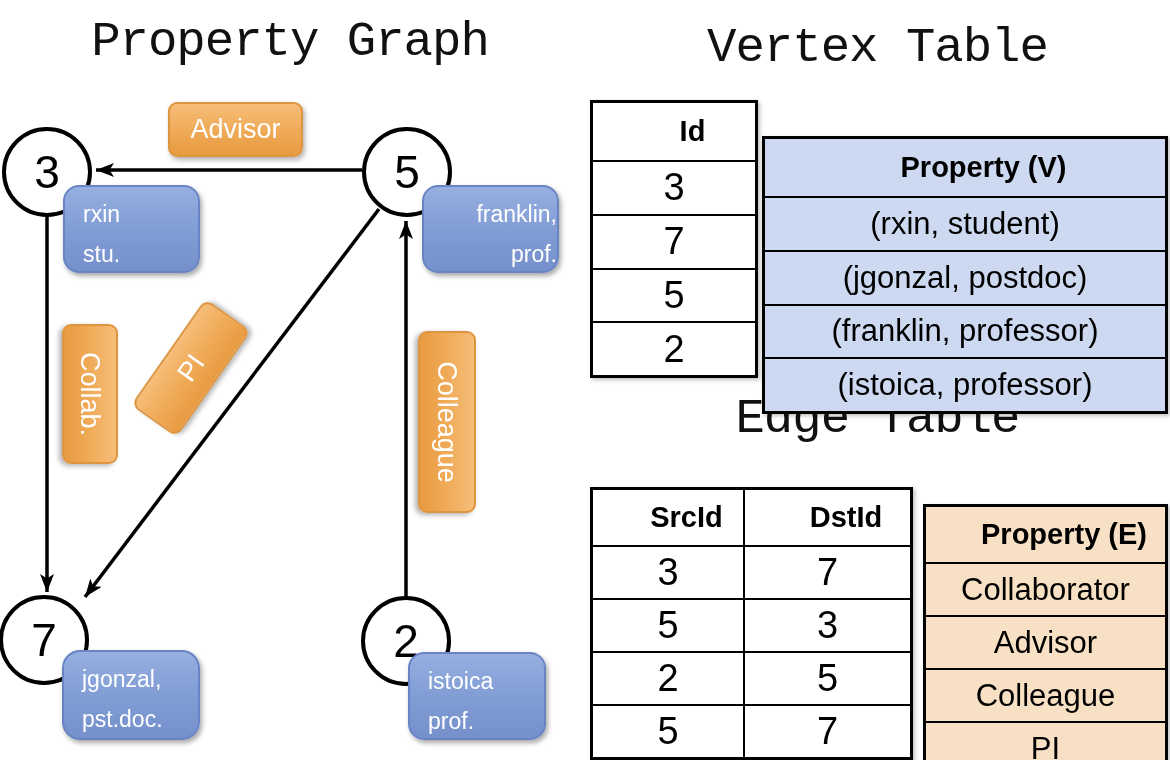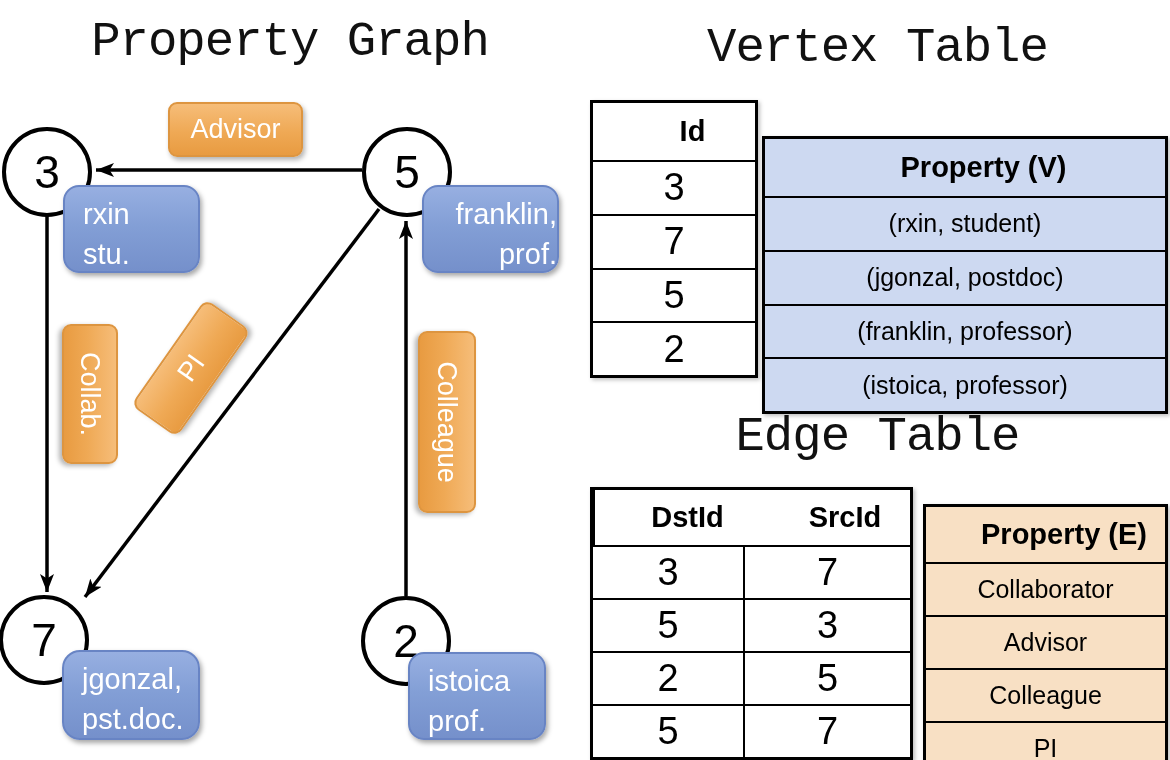--- a/index.html
+++ b/index.html
@@ -6,42 +6,42 @@
   .stage {
     position:relative; width:1170px; height:760px; overflow:hidden;
     font-family:"Liberation Sans", sans-serif; color:#000; background:#fff;
   }
   .title {
     position:absolute; text-align:center; font-size:49px; font-weight:400;
     letter-spacing:-1px; color:#111; white-space:nowrap;font-family:Liberation Mono, monospace;
   }
   .title-graph  { left:0;   top:14px;  width:580px; }
   .title-vertex { left:585px; top:20px;  width:585px; }
-  .title-edge   { left:585px; top:409px; width:585px; }
+  .title-edge   { left:585px; top:391px; width:585px; }
 
   
   svg.edges { position:absolute; left:0; top:0; }
   svg.edges line { stroke:#000; stroke-width:3.5; }
 
   .node {
     position:absolute; width:82px; height:82px; background:#fff;
     border:4px solid #000; border-radius:50%;
     display:flex; align-items:center; justify-content:center;
     font-size:46px; font-weight:300;
   }
   .node-3 { left:2px;   top:127px; }
   .node-5 { left:362px; top:127px; }
   .node-7 { left:-1px;  top:595px; }
   .node-2 { left:361px; top:596px; }
 
   .vbox {
     position:absolute; border-radius:16px; color:#fff;
     background:linear-gradient(180deg,#97afe1 0%,#839fd6 45%,#7590cb 100%);
     border:2px solid #6884c4; box-shadow:2px 3px 5px rgba(0,0,0,0.35);
-    font-size:29px; line-height:40px; padding:7px 0 0 18px; box-sizing:border-box;
+    font-size:23px; line-height:40px; padding:7px 0 0 18px; box-sizing:border-box;
   }
   .vbox span { display:block; }
   .vbox-rxin     { left:63px;  top:185px; width:137px; height:88px; }
   .vbox-franklin { left:422px; top:185px; width:137px; height:88px;text-align:right; }
   .vbox-jgonzal  { left:62px;  top:650px; width:138px; height:90px;border-radius:18px; }
   .vbox-istoica  { left:408px; top:652px; width:138px; height:88px; }
 
   .elabel {
     position:absolute; border-radius:9px; color:#fff;
     background:linear-gradient(180deg,#f6bd79 0%,#efa955 55%,#e89b41 100%);
@@ -54,21 +54,21 @@
   .elabel-pi        { left:126px; top:340px; width:130px; height:56px; transform:rotate(-55deg); }
   .elabel-colleague { left:356px; top:393px; width:182px; height:58px; transform:rotate(90deg); }
 
   
   .tbl {
     position:absolute; box-sizing:border-box; border:3px solid #000;
     display:grid; box-shadow:2px 2px 4px rgba(0,0,0,0.25); background:#fff;
   }
   .tbl .cell {
     display:flex; align-items:center; justify-content:center;
-    border-top:2px solid #000; font-size:25px; font-weight:300; white-space:nowrap;
+    border-top:2px solid #000; font-size:31px; font-weight:300; white-space:nowrap;
   }
   .tbl .cell.r0 { border-top:none; font-weight:700; font-size:29px;padding-left:37px; }
   .tbl .cell.num { font-size:38px; }
   .tbl .cell.c1 { border-left:2px solid #000; }
 
   .vtbl-id   { left:590px; top:100px; width:168px; height:278px;
                grid-template-rows:57px repeat(4,1fr); }
   .vtbl-prop { left:762px; top:100px; width:406px; height:278px;
                grid-template-rows:57px repeat(4,1fr); background:#cdd9f1;margin-top:36px; }
 
@@ -135,22 +135,22 @@
 
   <div class="tbl vtbl-prop">
     <div class="cell r0">Property (V)</div>
     <div class="cell">(rxin, student)</div>
     <div class="cell">(jgonzal, postdoc)</div>
     <div class="cell">(franklin, professor)</div>
     <div class="cell">(istoica, professor)</div>
   </div>
 
   <div class="tbl etbl-ids">
+    <div class="cell r0">SrcId</div>
     <div class="cell r0 c1">DstId</div>
-    <div class="cell r0">SrcId</div>
     <div class="cell num">3</div>
     <div class="cell num c1">7</div>
     <div class="cell num">5</div>
     <div class="cell num c1">3</div>
     <div class="cell num">2</div>
     <div class="cell num c1">5</div>
     <div class="cell num">5</div>
     <div class="cell num c1">7</div>
   </div>
 

